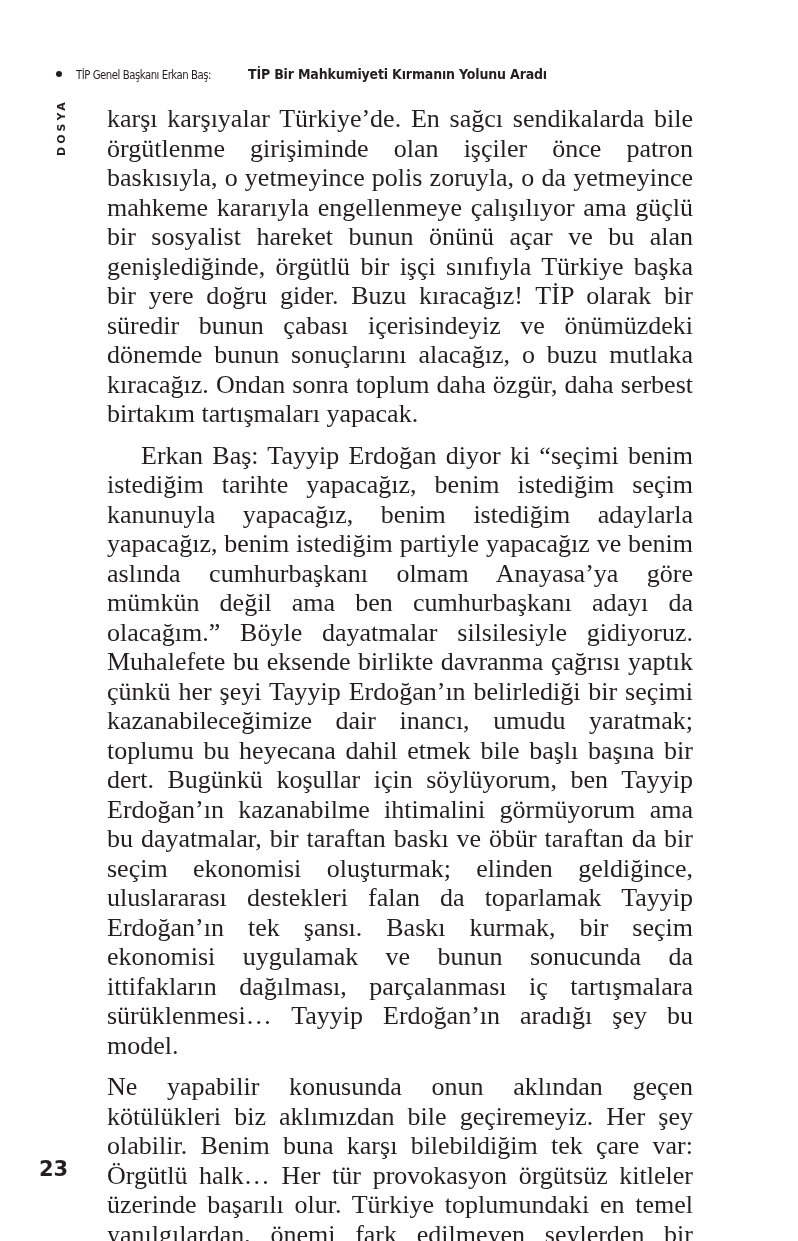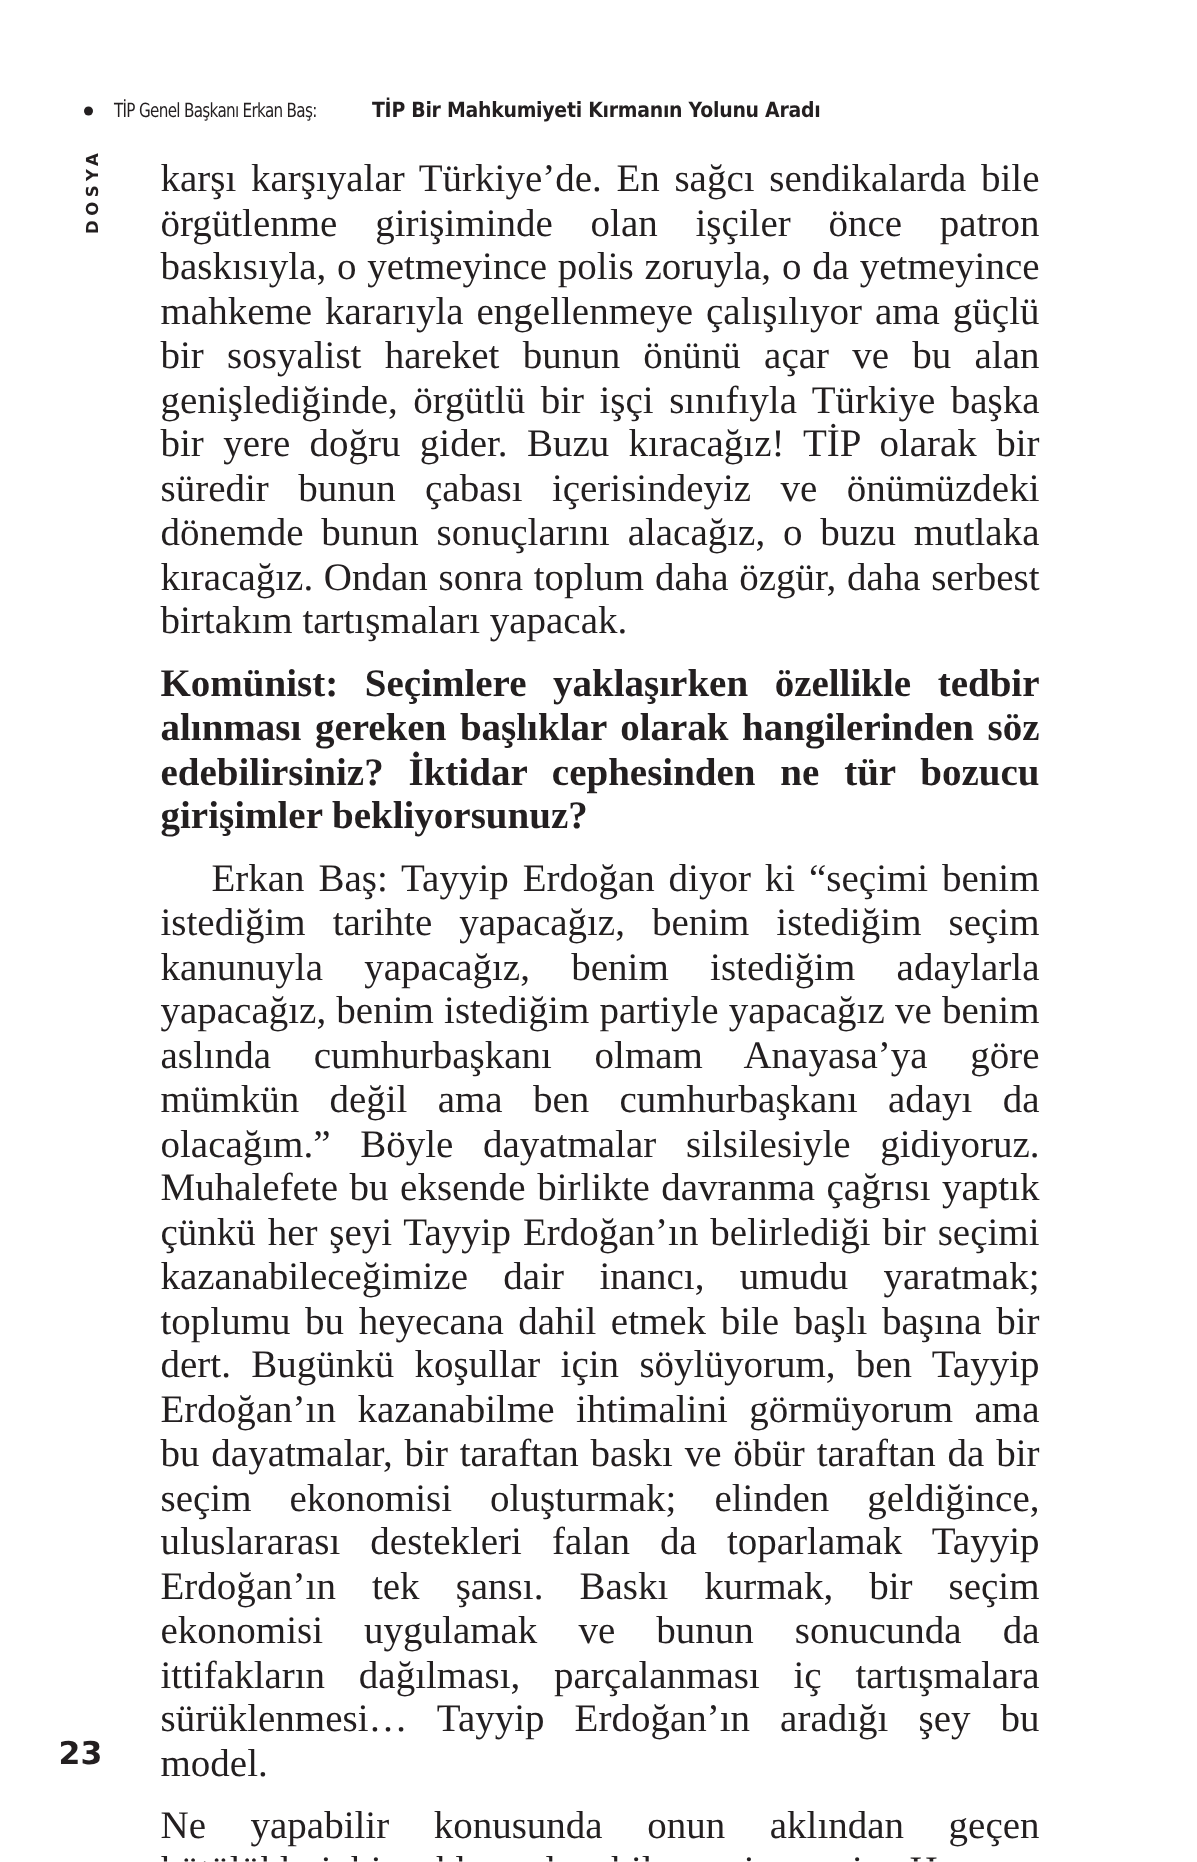--- a/index.html
+++ b/index.html
@@ -24,18 +24,17 @@
   <span class="hdr-section">TİP Genel Başkanı Erkan Baş:</span>
   <span class="hdr-title">TİP Bir Mahkumiyeti Kırmanın Yolunu Aradı</span>
 </div>
 
 <div class="side-label">
   <span>DOSYA</span>
 </div>
 
 <div class="content">
   <p>karşı karşıyalar Türkiye’de. En sağcı sendikalarda bile örgütlenme girişiminde olan işçiler önce patron baskısıyla, o yetmeyince polis zoruyla, o da yetmeyince mahkeme kararıyla engellenmeye ça­lışılıyor ama güçlü bir sosyalist hareket bunun önünü açar ve bu alan genişlediğinde, örgütlü bir işçi sınıfıyla Türkiye başka bir yere doğru gider. Buzu kıracağız! TİP olarak bir süredir bunun çabası içerisindeyiz ve önümüzdeki dönemde bunun sonuçlarını alacağız, o buzu mutlaka kıracağız. Ondan sonra toplum daha öz­gür, daha serbest birtakım tartışmaları yapacak.</p>
-  <p class="q">Komünist: Seçimlere yaklaşırken özellikle tedbir alınması gereken başlıklar olarak hangilerinden söz edebilirsiniz? İk­tidar cephesinden ne tür bozucu girişimler bekliyorsunuz?</p>
   <p><span class="speaker">Erkan Baş:</span><span> Tayyip Erdoğan diyor ki “seçimi benim istediğim tarihte yapacağız, benim istediğim seçim kanunuyla yapacağız, benim istediğim adaylarla yapacağız, benim istediğim partiyle ya­pacağız ve benim aslında cumhurbaşkanı olmam Anayasa’ya göre mümkün değil ama ben cumhurbaşkanı adayı da olacağım.” Böy­le dayatmalar silsilesiyle gidiyoruz. Muhalefete bu eksende bir­likte davranma çağrısı yaptık çünkü her şeyi Tayyip Erdoğan’ın belirlediği bir seçimi kazanabileceğimize dair inancı, umudu ya­ratmak; toplumu bu heyecana dahil etmek bile başlı başına bir dert. Bugünkü koşullar için söylüyorum, ben Tayyip Erdoğan’ın kazanabilme ihtimalini görmüyorum ama bu dayatmalar, bir ta­raftan baskı ve öbür taraftan da bir seçim ekonomisi oluşturmak; elinden geldiğince, uluslararası destekleri falan da toparlamak Tayyip Erdoğan’ın tek şansı. Baskı kurmak, bir seçim ekonomisi uygulamak ve bunun sonucunda da ittifakların dağılması, parça­lanması iç tartışmalara sürüklenmesi… Tayyip Erdoğan’ın aradığı şey bu model.</span></p>
   <p>Ne yapabilir konusunda onun aklından geçen kötülükleri biz aklımızdan bile geçiremeyiz. Her şey olabilir. Benim buna karşı bilebildiğim tek çare var: Örgütlü halk… Her tür provokasyon örgütsüz kitleler üzerinde başarılı olur. Türkiye toplumundaki en temel yanılgılardan, önemi fark edilmeyen şeylerden bir tanesi de</p>
 </div>
 
 <div class="page-num">23</div>
 
 </body></html>

